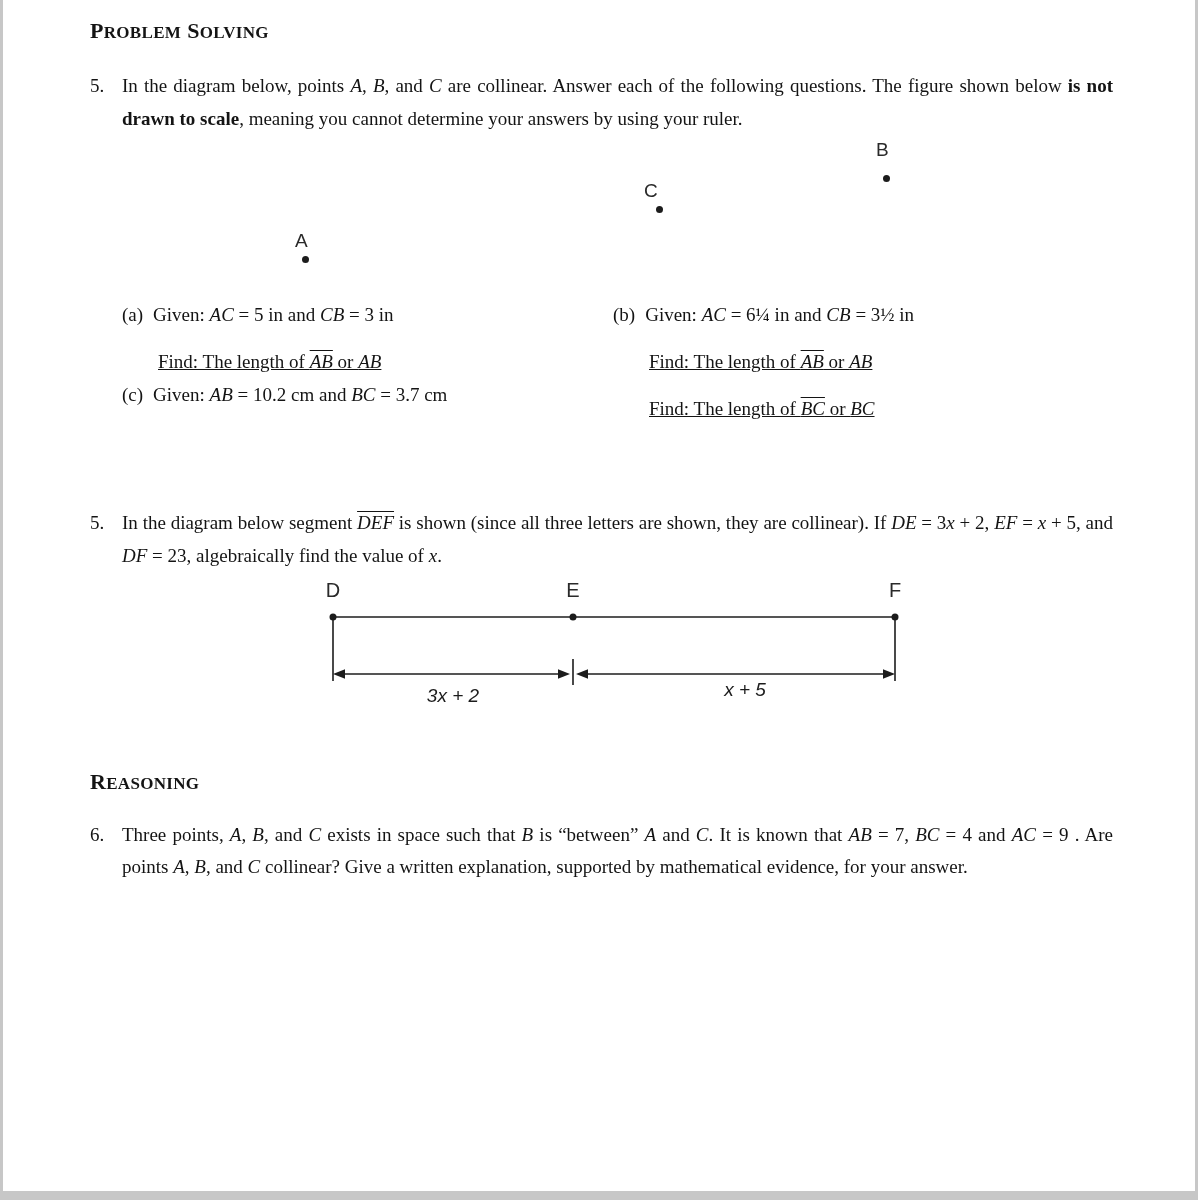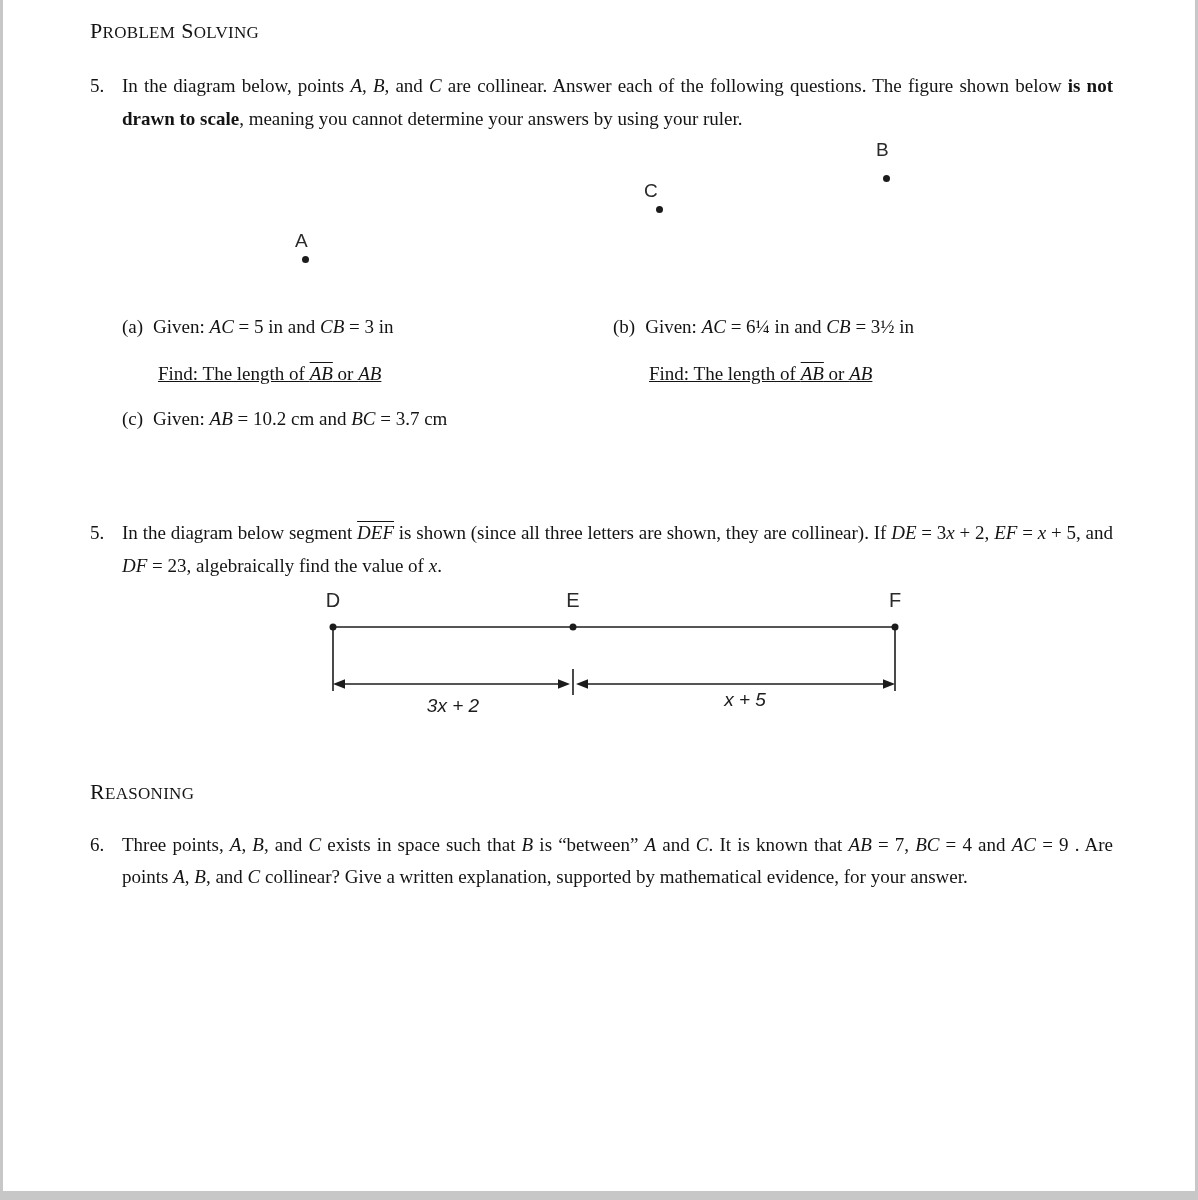--- a/index.html
+++ b/index.html
@@ -7,42 +7,42 @@
   body {
     width:1198px; height:1200px; position:relative; overflow:hidden;
     font-family:"Liberation Serif", serif; font-size:19px; color:#141414;
   }
   .edge-left  { position:absolute; left:0; top:0; width:3px; height:1200px; background:#c7c7c7; }
   .edge-right { position:absolute; right:0; top:0; width:3px; height:1200px; background:#c7c7c7; }
   .edge-bottom{ position:absolute; left:0; bottom:0; width:1198px; height:9px; background:#c7c7c7; }
 
   .content { position:absolute; left:90px; top:0; width:1023px; padding-top:18px; }
 
-  .section-head { font-weight:normal; letter-spacing:0.3px; }
+  .section-head { font-weight:bold; letter-spacing:0.3px; }
   .sc-big   { font-size:22px; }
   .sc-small { font-size:17px; }
   .head-gap { display:inline-block; width:6px; }
 
   .prob { display:flex; align-items:flex-start; }
   .prob-num { width:32px; flex:none; line-height:1.72; }
   .prob-body { flex:1; min-width:0; }
   .prob-text { text-align:justify; line-height:1.72; }
 
   .tk-n { }
   .tk-i { font-style:italic; }
   .tk-b { font-weight:bold; }
   .tk-o { font-style:italic; text-decoration:overline; }
 
   
   .diagram1 { position:relative; height:160px; margin-top:4px; }
   .pt-label { position:absolute; font-family:"Liberation Sans", sans-serif; font-size:19px; color:#2a2a2a; }
   .pt-dot   { position:absolute; width:7px; height:7px; background:#1c1c1c; border-radius:50%; }
 
   
-  .parts-row { display:flex; margin-top:12px; }
+  .parts-row { display:flex; }
   .parts-row.row2 { }
   .part { width:491px; flex:none; }
   .part-given { line-height:1.72; }
   .part-label { margin-right:10px; }
   .part-find { margin-left:36px; margin-top:14px; line-height:1.72;text-decoration:underline; }
 
   .p5b { margin-top:82px; }
   .segment-svg { display:block; margin-left:190px; margin-top:8px; }
   .ln { stroke:#1c1c1c; stroke-width:1.6; }
   .segment-svg circle, .segment-svg polygon { fill:#1c1c1c; }
@@ -86,20 +86,21 @@
           <div class="part-given"><span class="part-label">(b)</span><span><span class="tk-n">Given:  </span><span class="tk-i">AC</span><span class="tk-n"> = 6¼ in  and  </span><span class="tk-i">CB</span><span class="tk-n"> = 3½ in</span></span></div>
           <div class="part-find"><span class="tk-n">Find: The length of  </span><span class="tk-o">AB</span><span class="tk-n">  or  </span><span class="tk-i">AB</span></div>
         </div>
       </div>
 
       <div class="parts-row row2">
         <div class="part">
           <div class="part-given"><span class="part-label">(c)</span><span><span class="tk-n">Given:  </span><span class="tk-i">AB</span><span class="tk-n"> = 10.2 cm  and  </span><span class="tk-i">BC</span><span class="tk-n"> = 3.7 cm</span></span></div>
         </div>
         <div class="part">
+          <div class="part-find"><span class="tk-n">Find: The length of  </span><span class="tk-o">BC</span><span class="tk-n"> or </span><span class="tk-i">BC</span></div>
         </div>
       </div>
     </div>
   </div>
 
   <div class="prob p5b">
     <div class="prob-num">5.</div>
     <div class="prob-body">
       <p class="prob-text"><span class="tk-n">In the diagram below segment  </span><span class="tk-o">DEF</span><span class="tk-n">  is shown (since all three letters are shown, they are collinear).  If </span><span class="tk-i">DE</span><span class="tk-n"> = 3</span><span class="tk-i">x</span><span class="tk-n"> + 2,  </span><span class="tk-i">EF</span><span class="tk-n"> = </span><span class="tk-i">x</span><span class="tk-n"> + 5,  and  </span><span class="tk-i">DF</span><span class="tk-n"> = 23</span><span class="tk-n">, algebraically find the value of </span><span class="tk-i">x</span><span class="tk-n">.</span></p>
 

